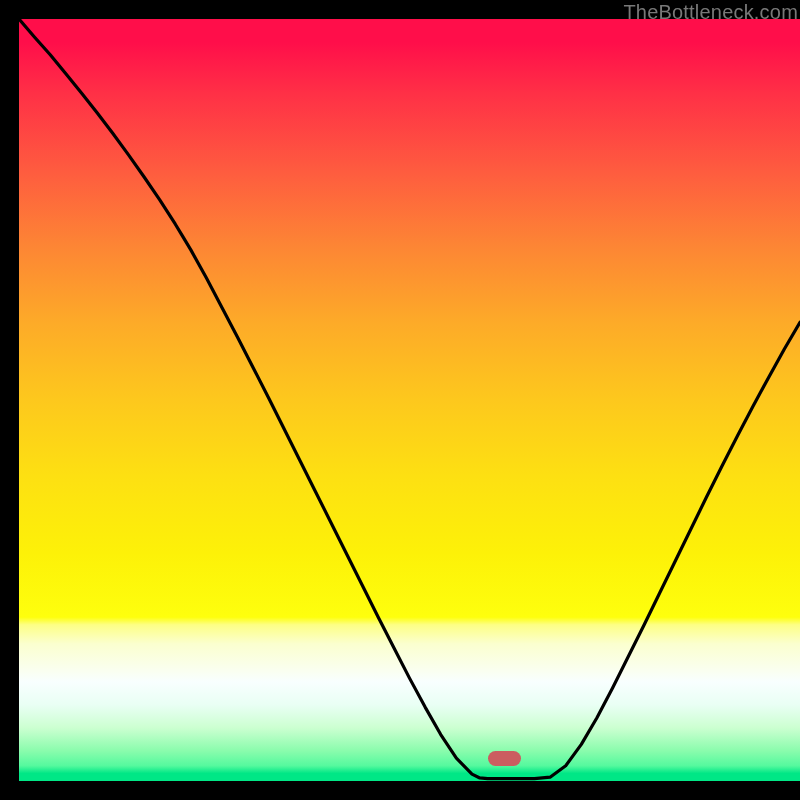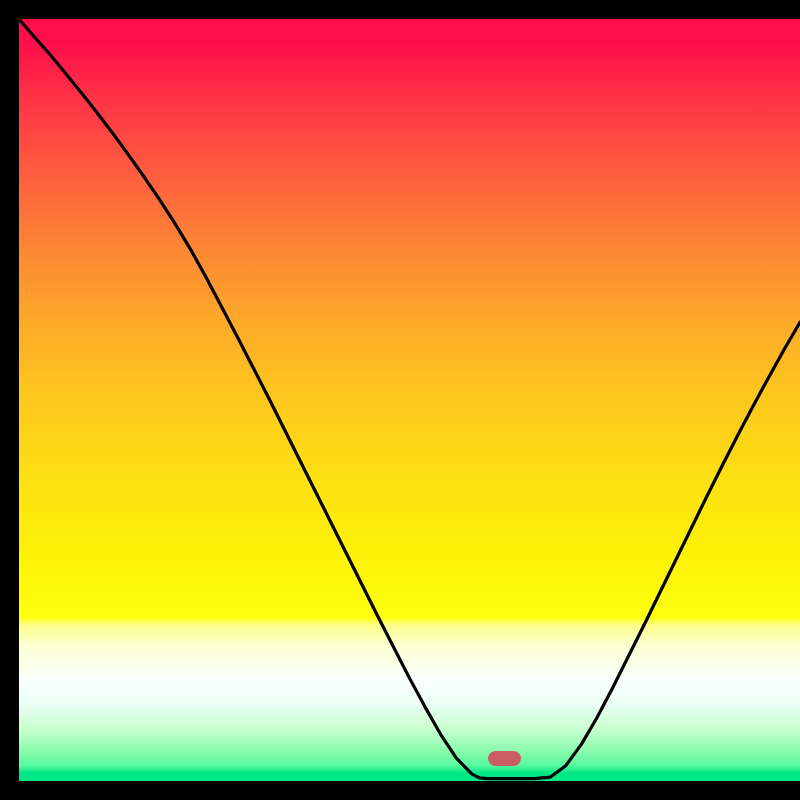--- a/index.html
+++ b/index.html
@@ -80,13 +80,14 @@
   <div class="plot">
 
     <svg class="curve" viewBox="0 0 781 762" preserveAspectRatio="none">
       <path id="curve-path" fill="none" stroke="#000" stroke-width="3.2" stroke-linecap="round" stroke-linejoin="round" d="M0.00 0.00 L15.62 18.29 L31.24 35.81 L46.86 54.86 L62.48 73.91 L78.10 93.73 L93.72 114.30 L109.34 135.64 L124.96 157.73 L140.58 180.59 L156.20 204.98 L164.01 217.93 L171.82 230.89 L187.44 259.08 L203.06 288.80 L218.68 318.52 L234.30 349.00 L249.92 379.48 L265.54 410.72 L281.16 441.96 L296.78 473.20 L312.40 504.44 L328.02 535.69 L343.64 566.93 L359.26 598.17 L374.88 628.65 L390.50 659.13 L406.12 688.09 L421.74 715.52 L437.36 739.14 L452.98 755.14 L460.79 758.95 L468.60 759.71 L476.41 759.71 L484.22 759.71 L492.03 759.71 L499.84 759.71 L515.46 759.71 L531.08 758.19 L546.70 746.76 L562.32 725.42 L577.94 698.75 L593.56 669.04 L609.18 637.79 L624.80 606.55 L640.42 574.55 L656.04 542.54 L671.66 510.54 L687.28 478.54 L702.90 447.29 L718.52 416.81 L734.14 387.10 L749.76 358.14 L765.38 329.95 L781.00 303.28"></path>
     </svg>
 
     <div class="marker" id="min-marker" style="left: 469px; top: 732px; width: 33px; height: 15px;"></div>
 
   </div>
 
+  <div class="watermark">TheBottleneck.com</div>
 </div>
 
 </body></html>

